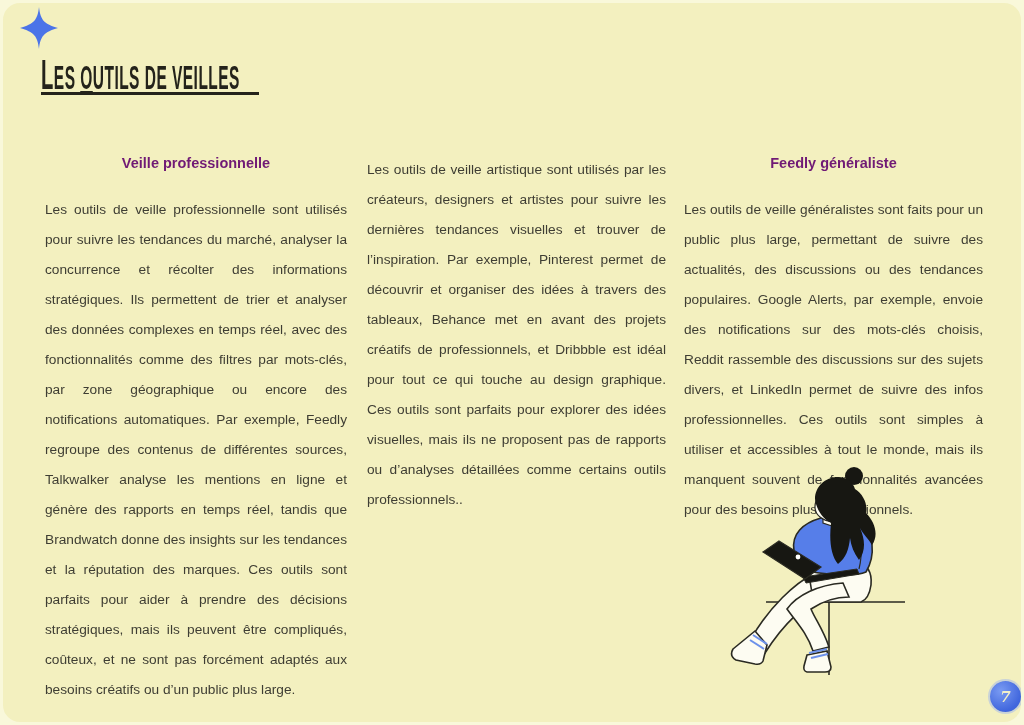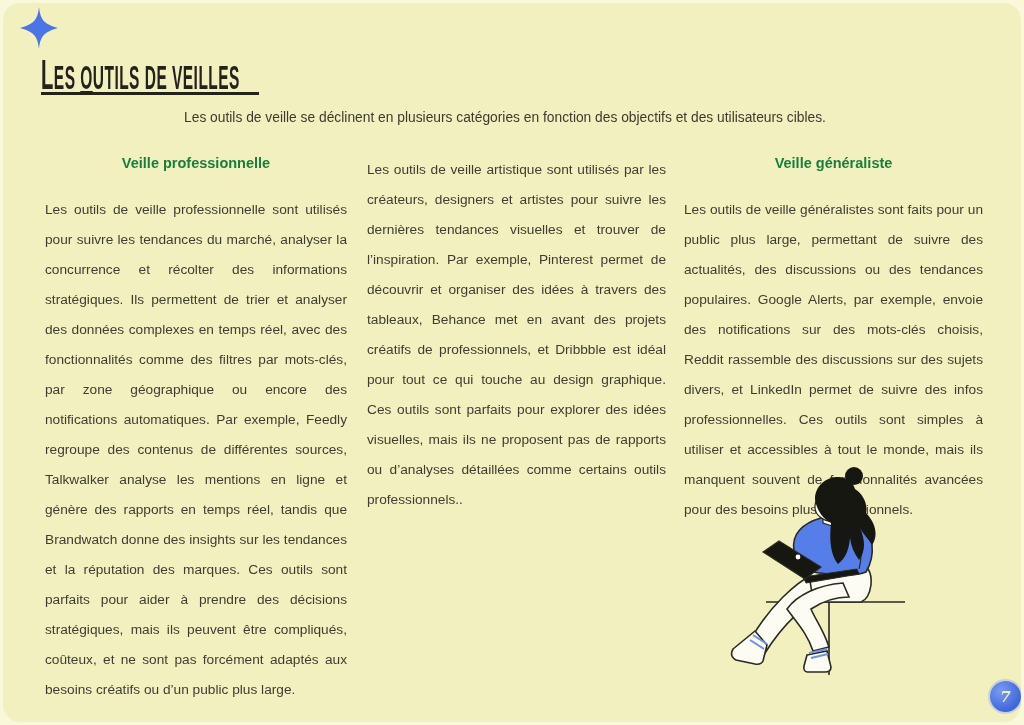--- a/index.html
+++ b/index.html
@@ -23,21 +23,21 @@
   .title-o { text-decoration: underline; text-underline-offset: 2px; }
   .subtitle {
     position: absolute; left: 0; right: 14px; top: 107px; text-align: center;
     font-size: 13.8px; color: #3c3b31;
   }
   .col { position: absolute; top: 152px; }
   .col-1 { left: 42px;  width: 302px; }
   .col-2 { left: 364px; width: 299px; }
   .col-3 { left: 681px; width: 299px; }
   .col-heading {
-    text-align: center; font-size: 14.5px; font-weight: 700; color: #15803d;
+    text-align: center; font-size: 14.5px; font-weight: 700; color: #701a75;
     margin-bottom: 24px;
   }
   .col-body {
     text-align: justify; font-size: 13.7px; line-height: 30px; color: #3e3d33;
   }
   .illustration { position: absolute; left: 700px; top: 458px; width: 250px; height: 222px; }
   .page-badge {
     position: absolute; left: 987px; top: 678px; width: 31px; height: 31px;
     border-radius: 50%;
     background: radial-gradient(circle at 35% 32%, #7a9bf2, #4066dd 70%);
@@ -53,33 +53,32 @@
 <div class="slide">
 
   <svg class="sparkle" viewBox="0 0 46 42">
     <path d="M23 0 C24.5 13, 28 17, 42 21 C28 25, 24.5 29, 23 42 C21.5 29, 18 25, 4 21 C18 17, 21.5 13, 23 0 Z" fill="#4b74e8"></path>
   </svg>
 
   <div class="title-wrap">
     <span class="title-text"><span class="title-cap">L</span><span>es </span><span class="title-o">o</span><span>utils de veilles</span></span>
   </div>
 
-  <div class="subtitle">Les outils de veille se déclinent en plusieurs catégories en fonction des objectifs et des utilisateurs cibles.</div>
 
   <div class="col col-1">
     <div class="col-heading">Veille professionnelle</div>
     <p class="col-body">Les outils de veille professionnelle sont utilisés pour suivre les tendances du marché, analyser la concurrence et récolter des informations stratégiques. Ils permettent de trier et analyser des données complexes en temps réel, avec des fonctionnalités comme des filtres par mots-clés, par zone géographique ou encore des notifications automatiques. Par exemple, Feedly regroupe des contenus de différentes sources, Talkwalker analyse les mentions en ligne et génère des rapports en temps réel, tandis que Brandwatch donne des insights sur les tendances et la réputation des marques. Ces outils sont parfaits pour aider à prendre des décisions stratégiques, mais ils peuvent être compliqués, coûteux, et ne sont pas forcément adaptés aux besoins créatifs ou d’un public plus large.</p>
   </div>
 
   <div class="col col-2">
     <p class="col-body">Les outils de veille artistique sont utilisés par les créateurs, designers et artistes pour suivre les dernières tendances visuelles et trouver de l’inspiration. Par exemple, Pinterest permet de découvrir et organiser des idées à travers des tableaux, Behance met en avant des projets créatifs de professionnels, et Dribbble est idéal pour tout ce qui touche au design graphique. Ces outils sont parfaits pour explorer des idées visuelles, mais ils ne proposent pas de rapports ou d’analyses détaillées comme certains outils professionnels..</p>
   </div>
 
   <div class="col col-3">
-    <div class="col-heading">Veille généraliste</div>
+    <div class="col-heading">Feedly généraliste</div>
     <p class="col-body">Les outils de veille généralistes sont faits pour un public plus large, permettant de suivre des actualités, des discussions ou des tendances populaires. Google Alerts, par exemple, envoie des notifications sur des mots-clés choisis, Reddit rassemble des discussions sur des sujets divers, et LinkedIn permet de suivre des infos professionnelles. Ces outils sont simples à utiliser et accessibles à tout le monde, mais ils manquent souvent de fonctionnalités avancées pour des besoins plus professionnels.</p>
   </div>
 
   <svg class="illustration" viewBox="0 0 250 222">
 
     <line x1="63" y1="141" x2="202" y2="141" stroke="#2a2a22" stroke-width="1.6"></line>
     <line x1="126" y1="141" x2="126" y2="214" stroke="#2a2a22" stroke-width="1.6"></line>
 
     <path d="M112 112 C 92 122, 66 146, 48 178 L 62 192 C 82 160, 106 140, 130 128 Z" fill="#fdfcf2" stroke="#2a2a22" stroke-width="1.6"></path>
 

